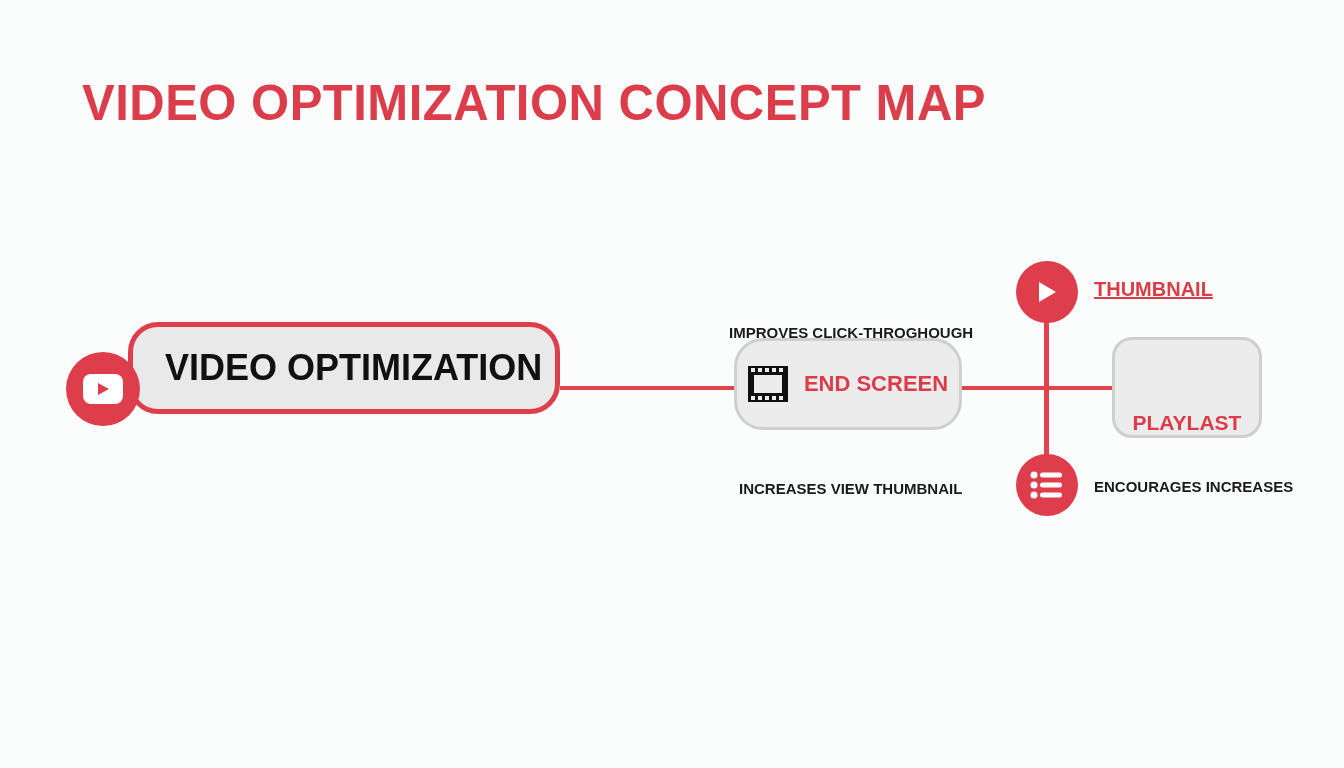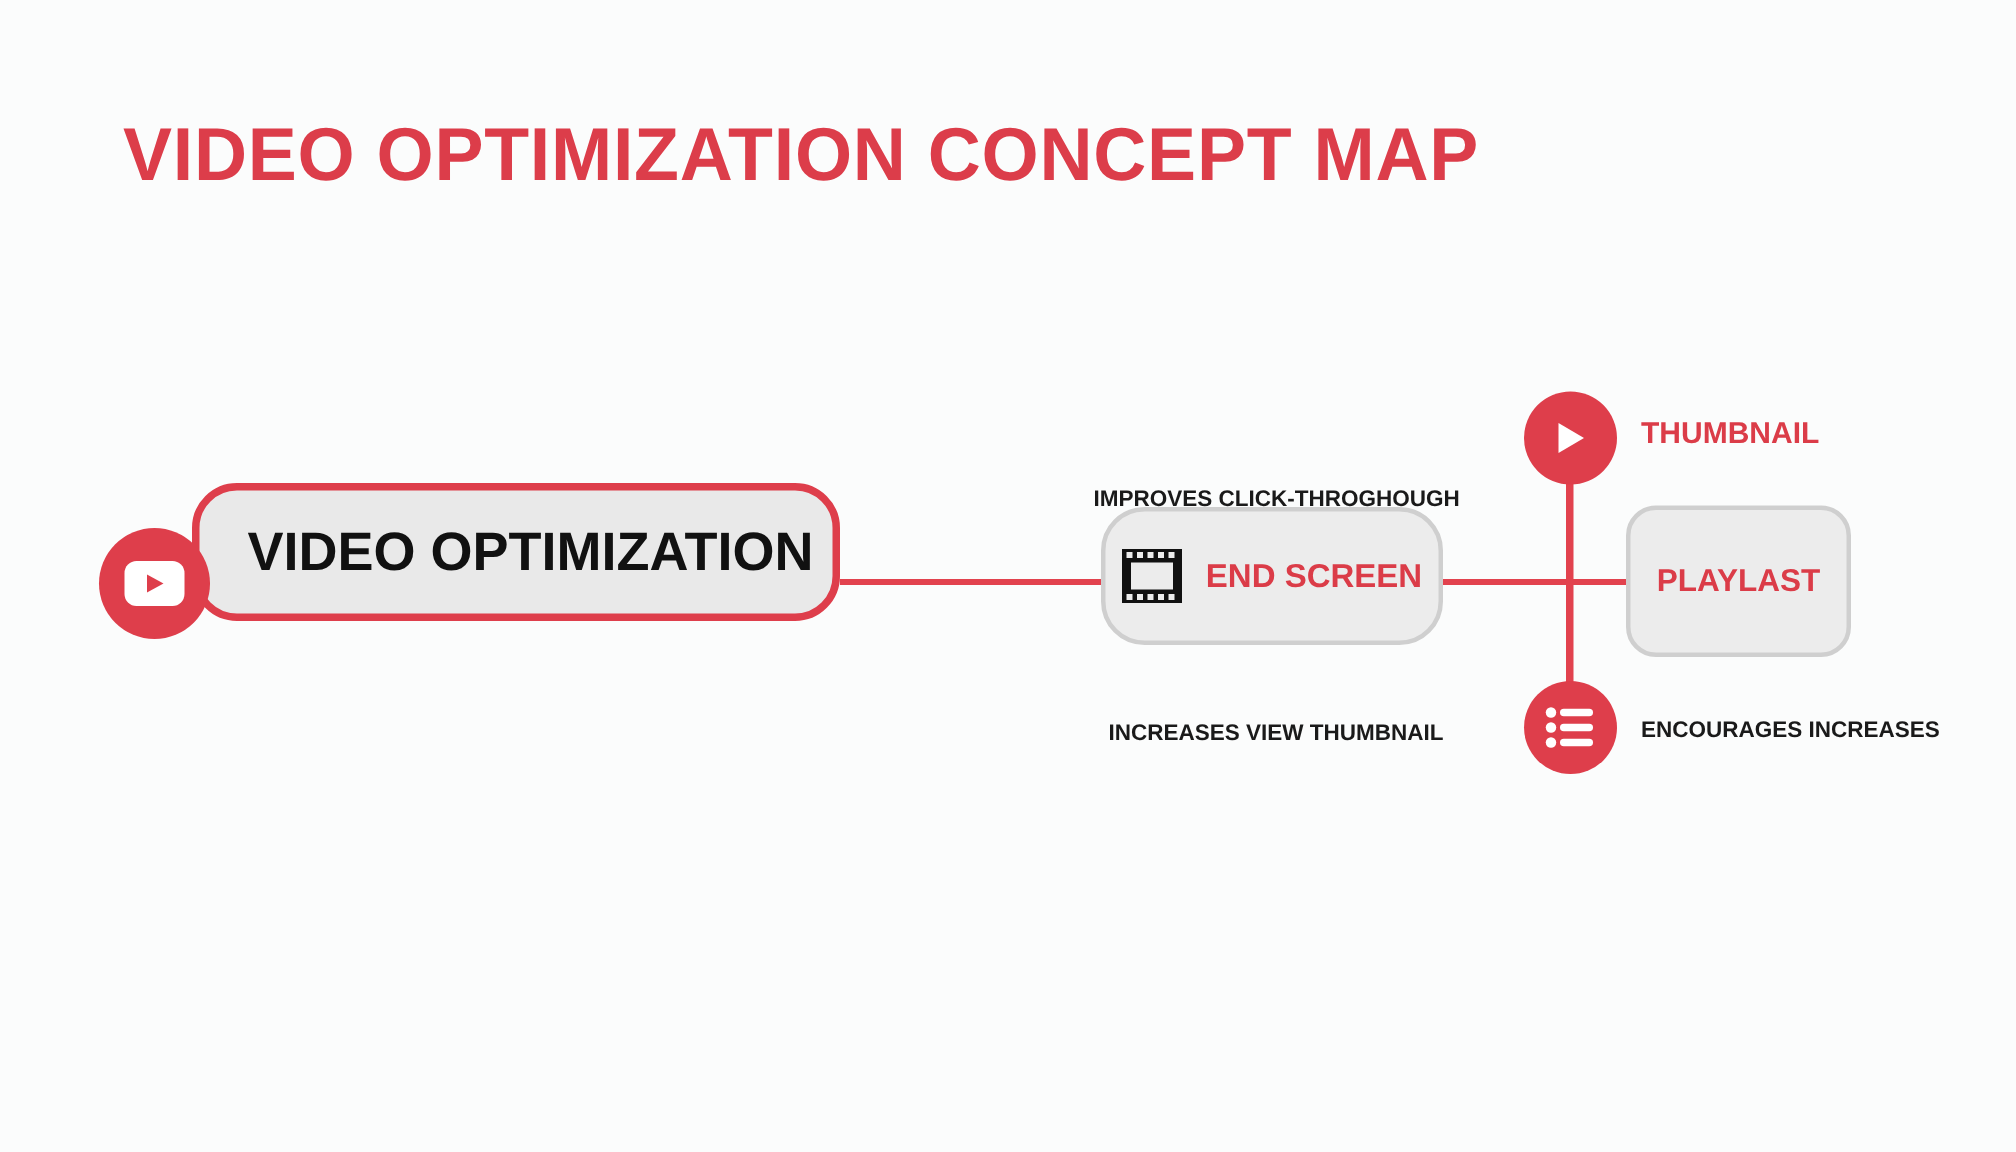--- a/index.html
+++ b/index.html
@@ -49,30 +49,30 @@
       <rect x="3" y="30" width="4" height="4" fill="#ececec"></rect>
         <rect x="10" y="30" width="4" height="4" fill="#ececec"></rect>
         <rect x="17" y="30" width="4" height="4" fill="#ececec"></rect>
         <rect x="24" y="30" width="4" height="4" fill="#ececec"></rect>
         <rect x="31" y="30" width="4" height="4" fill="#ececec"></rect>
     </svg>
   </span>
   <span class="node-label">END SCREEN</span>
 </div>
 
-<div class="node" style="left:1084px; top:337px; width:150px; height:101px;">
+<div class="node" style="left:1112px; top:337px; width:150px; height:101px;align-items:flex-end;">
   <span class="node-label" style="font-size:21px;">PLAYLAST</span>
 </div>
 
 <div class="circle-icon" style="left:1016px; top:261px;">
   <svg width="22" height="24" viewBox="0 0 22 24">
       <polygon points="3,2 20,12 3,22" fill="#fff"></polygon>
     </svg>
 </div>
-<span class="thumb-label" style="left:1094px; top:278px;">THUMBNAIL</span>
+<span class="thumb-label" style="left:1094px; top:278px;text-decoration:underline;">THUMBNAIL</span>
 
 <div class="circle-icon" style="left:1016px; top:454px;">
   <svg width="34" height="28" viewBox="0 0 34 28">
     <circle cx="4" cy="4" r="3.5" fill="#fff"></circle>
       <rect x="10" y="1.5" width="22" height="5" rx="2.5" fill="#fff"></rect>
     <circle cx="4" cy="14" r="3.5" fill="#fff"></circle>
       <rect x="10" y="11.5" width="22" height="5" rx="2.5" fill="#fff"></rect>
     <circle cx="4" cy="24" r="3.5" fill="#fff"></circle>
       <rect x="10" y="21.5" width="22" height="5" rx="2.5" fill="#fff"></rect>
   </svg>

